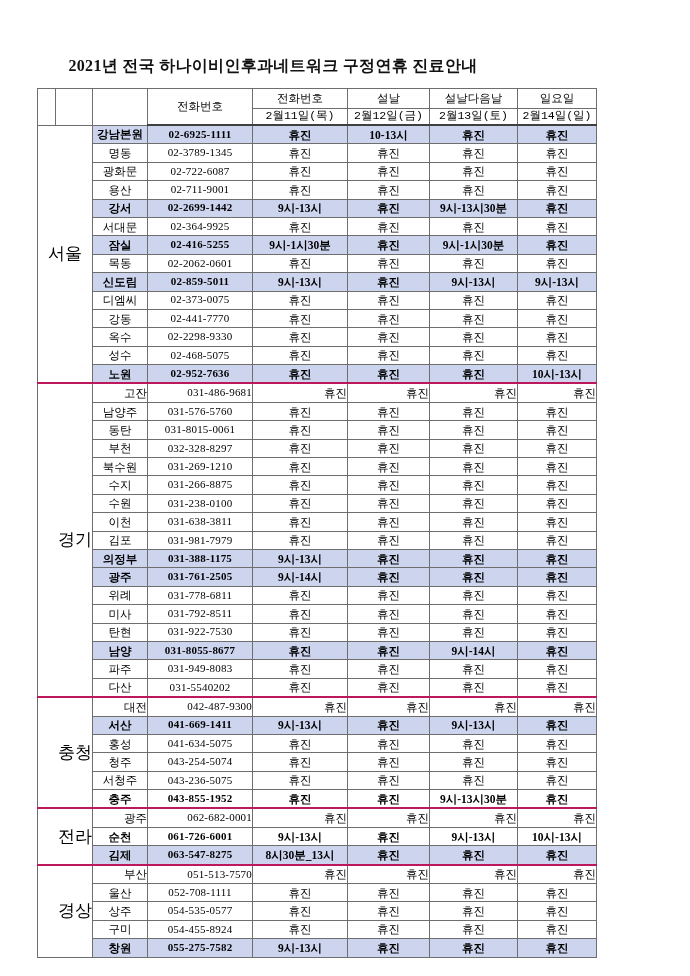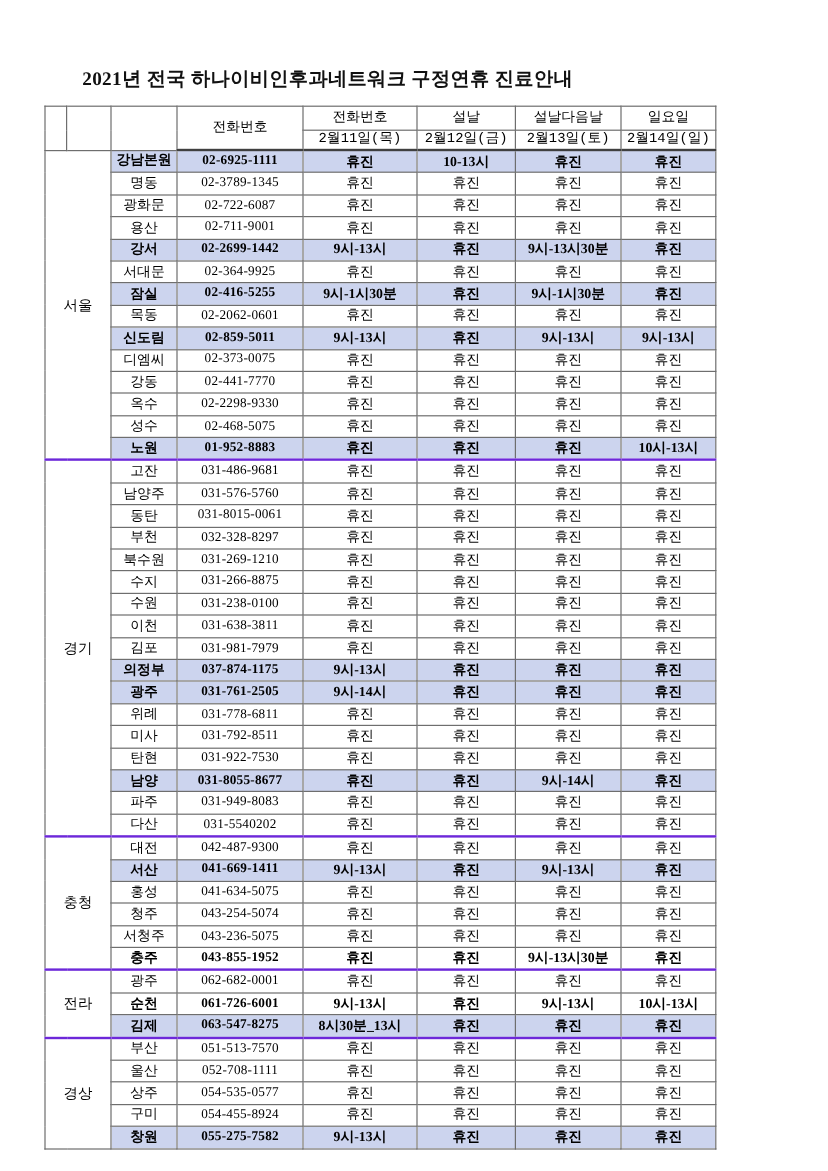--- a/index.html
+++ b/index.html
@@ -21,30 +21,30 @@
   table.sched td{
     border:1px solid #6e6e6e;
     padding:0;text-align:center;vertical-align:middle;
     height:17.4px;line-height:1.05;
     overflow:hidden;white-space:nowrap;
   }
   thead tr.h1 td{height:19px;}
   thead tr.h2 td{height:15px;font-family:Liberation Mono, monospace;}
   thead td{font-size:11.5px;}
   thead tr.h2 td, thead td.phone-h{border-bottom:2px solid #3f3f3f;}
-  td.region{font-size:12px;}
+  td.region{font-size:17px;}
   td.branch{text-align:left;padding-left:4px;}
   td.phone{text-align:left;padding-left:8px;font-size:11px;letter-spacing:0.2px;}
   tr.hl td.branch, tr.hl td.phone, tr.hl td.sched-cell{
     background:#ccd4ee;font-weight:bold;
   }
   tr.bold-row td.branch, tr.bold-row td.phone, tr.bold-row td.sched-cell{
     font-weight:bold;
   }
-  tr.sec-start td{border-top:2px solid #6d28d9;}
+  tr.sec-start td{border-top:2px solid #be185d;text-align:right;}
   table.sched{border:1px solid #5a5a5a;}
 </style>
 </head>
 <body>
 
 <div class="page-title">2021년 전국 하나이비인후과네트워크 구정연휴 진료안내</div>
 
 <table class="sched">
   <colgroup>
     <col style="width:18px">
@@ -175,21 +175,21 @@
       <tr>
         <td class="branch">성수</td>
         <td class="phone">02-468-5075</td>
         <td class="sched-cell">휴진</td>
         <td class="sched-cell">휴진</td>
         <td class="sched-cell">휴진</td>
         <td class="sched-cell">휴진</td>
       </tr>
       <tr class="hl">
         <td class="branch">노원</td>
-        <td class="phone">01-952-8883</td>
+        <td class="phone">02-952-7636</td>
         <td class="sched-cell">휴진</td>
         <td class="sched-cell">휴진</td>
         <td class="sched-cell">휴진</td>
         <td class="sched-cell">10시-13시</td>
       </tr>
       <tr class="sec-start">
         <td colspan="2" rowspan="17" class="region">경기</td>
         <td class="branch">고잔</td>
         <td class="phone">031-486-9681</td>
         <td class="sched-cell">휴진</td>
@@ -256,21 +256,21 @@
       <tr>
         <td class="branch">김포</td>
         <td class="phone">031-981-7979</td>
         <td class="sched-cell">휴진</td>
         <td class="sched-cell">휴진</td>
         <td class="sched-cell">휴진</td>
         <td class="sched-cell">휴진</td>
       </tr>
       <tr class="hl">
         <td class="branch">의정부</td>
-        <td class="phone">037-874-1175</td>
+        <td class="phone">031-388-1175</td>
         <td class="sched-cell">9시-13시</td>
         <td class="sched-cell">휴진</td>
         <td class="sched-cell">휴진</td>
         <td class="sched-cell">휴진</td>
       </tr>
       <tr class="hl">
         <td class="branch">광주</td>
         <td class="phone">031-761-2505</td>
         <td class="sched-cell">9시-14시</td>
         <td class="sched-cell">휴진</td>

